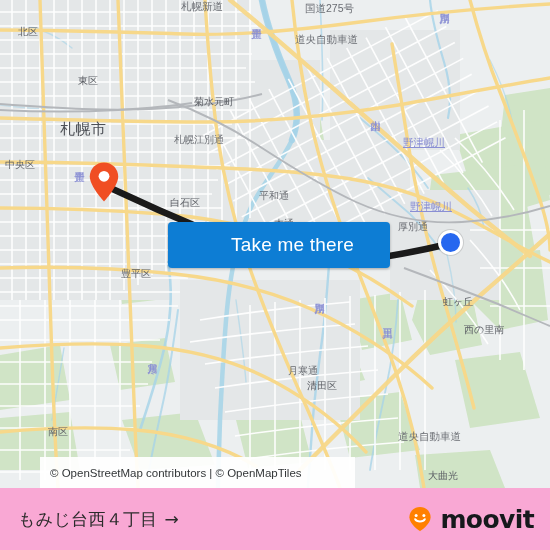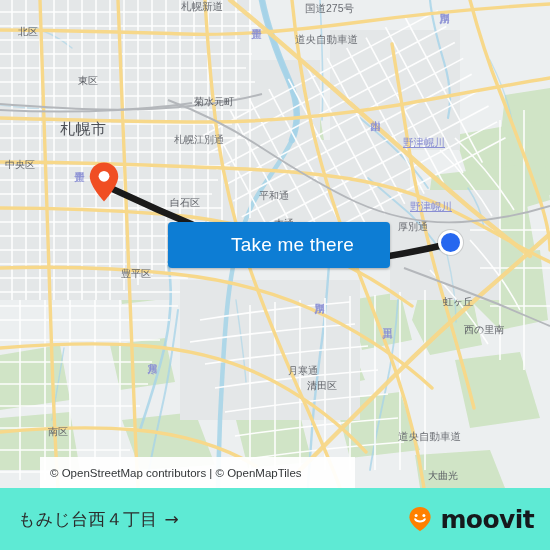--- a/index.html
+++ b/index.html
@@ -73,21 +73,21 @@
     padding-left: 10px;
     font-size: 11.5px; color: #333638; margin-left: 40px;
   }
   #attribution span { white-space: nowrap; }
 
   
   #footer {
     position: absolute;
     left: 0; top: 488px;
     width: 550px; height: 62px;
-    background: #5eead4;
+    background: #f9a8d4;
     display: flex; align-items: center;
     justify-content: space-between;
     padding: 0 16px 0 18px;
   }
   #trip-title {
     font-size: 17px; color: #2b2b2b;
     font-family: "DejaVu Sans", "Liberation Sans", sans-serif;
     letter-spacing: .3px;
     display: flex; align-items: center; gap: 7px;
   }

